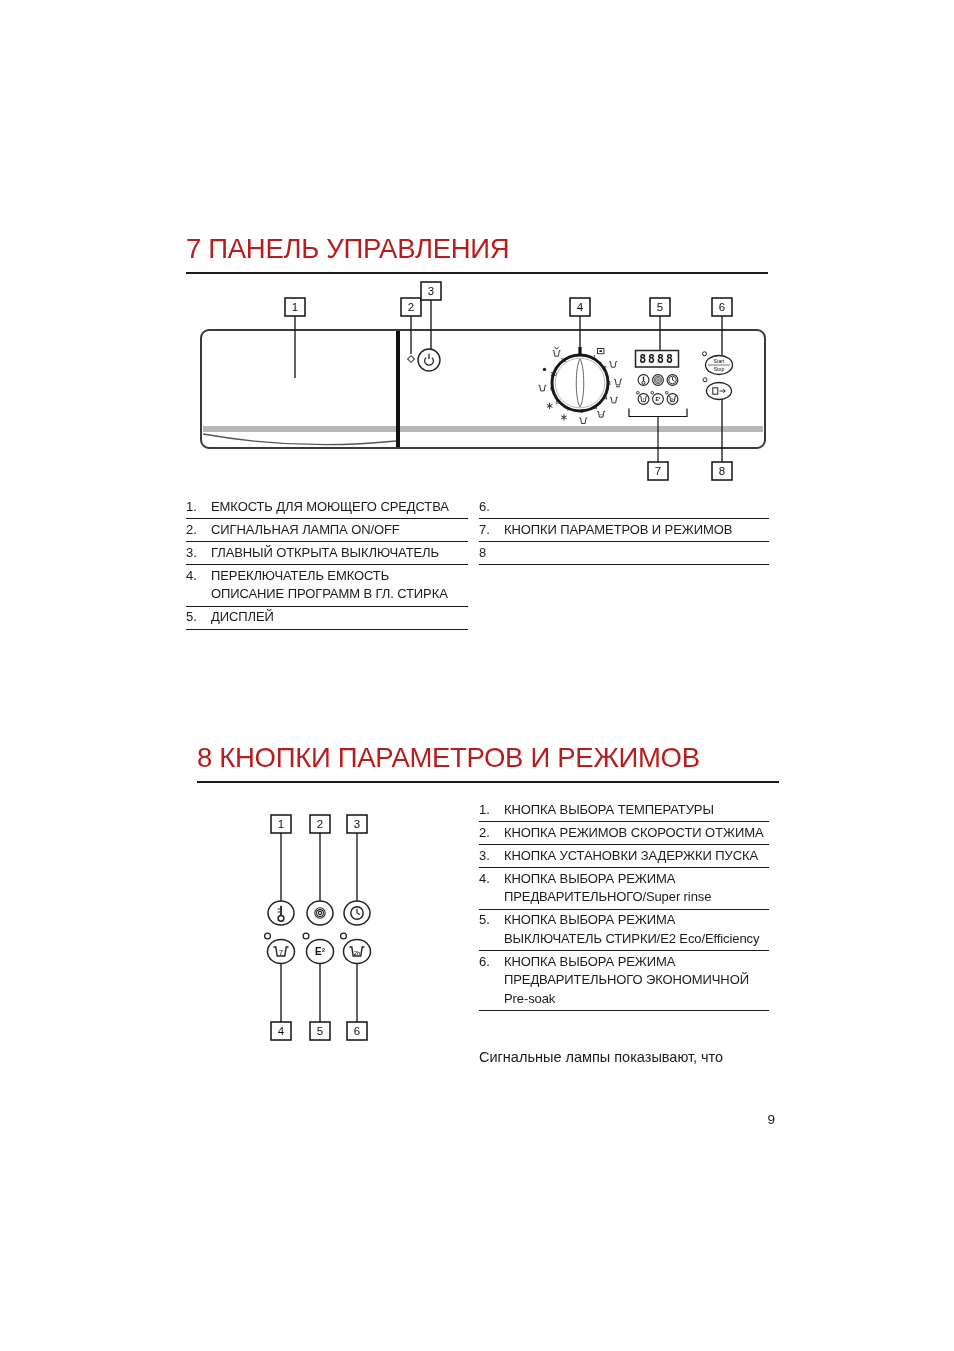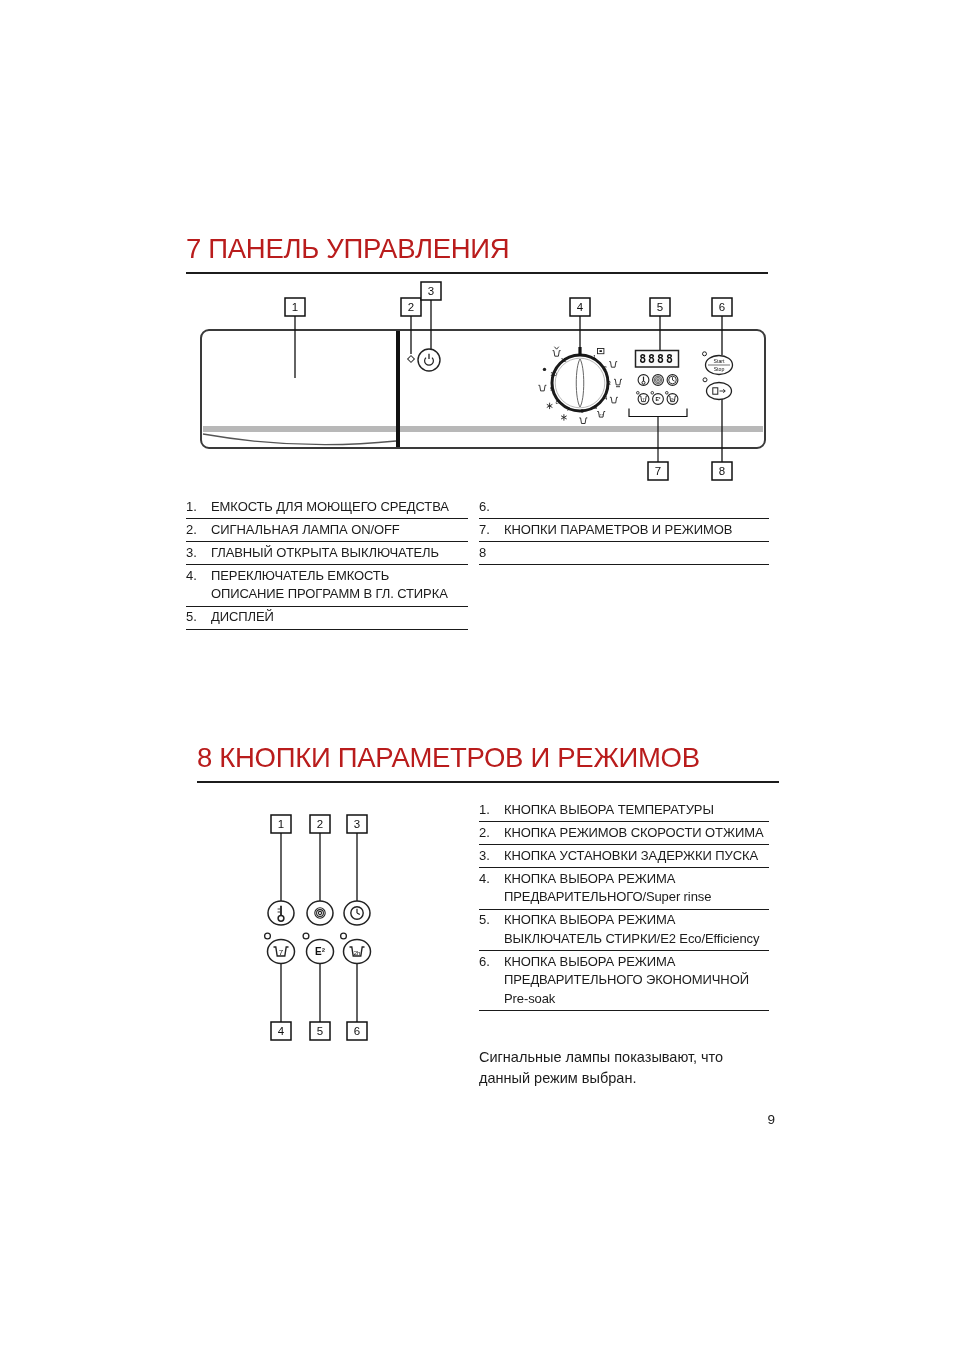--- a/index.html
+++ b/index.html
@@ -337,18 +337,17 @@
         <div>
           <div class="ln">КНОПКА ВЫБОРА РЕЖИМА</div>
           <div class="ln">ПРЕДВАРИТЕЛЬНОГО ЭКОНОМИЧНОЙ</div>
           <div class="ln">Pre-soak</div>
         </div>
       </div>
   </div>
 
   <div class="abs note" style="left:479px;top:1006px;width:290px;margin-top:41px;">
     <div>Сигнальные лампы показывают, что</div>
-    <div>данный режим выбран.</div>
   </div>
 
   <div class="abs pageno" style="left:740px;top:1112px;width:35px;">9</div>
 
 </div>
 
 </body></html>

